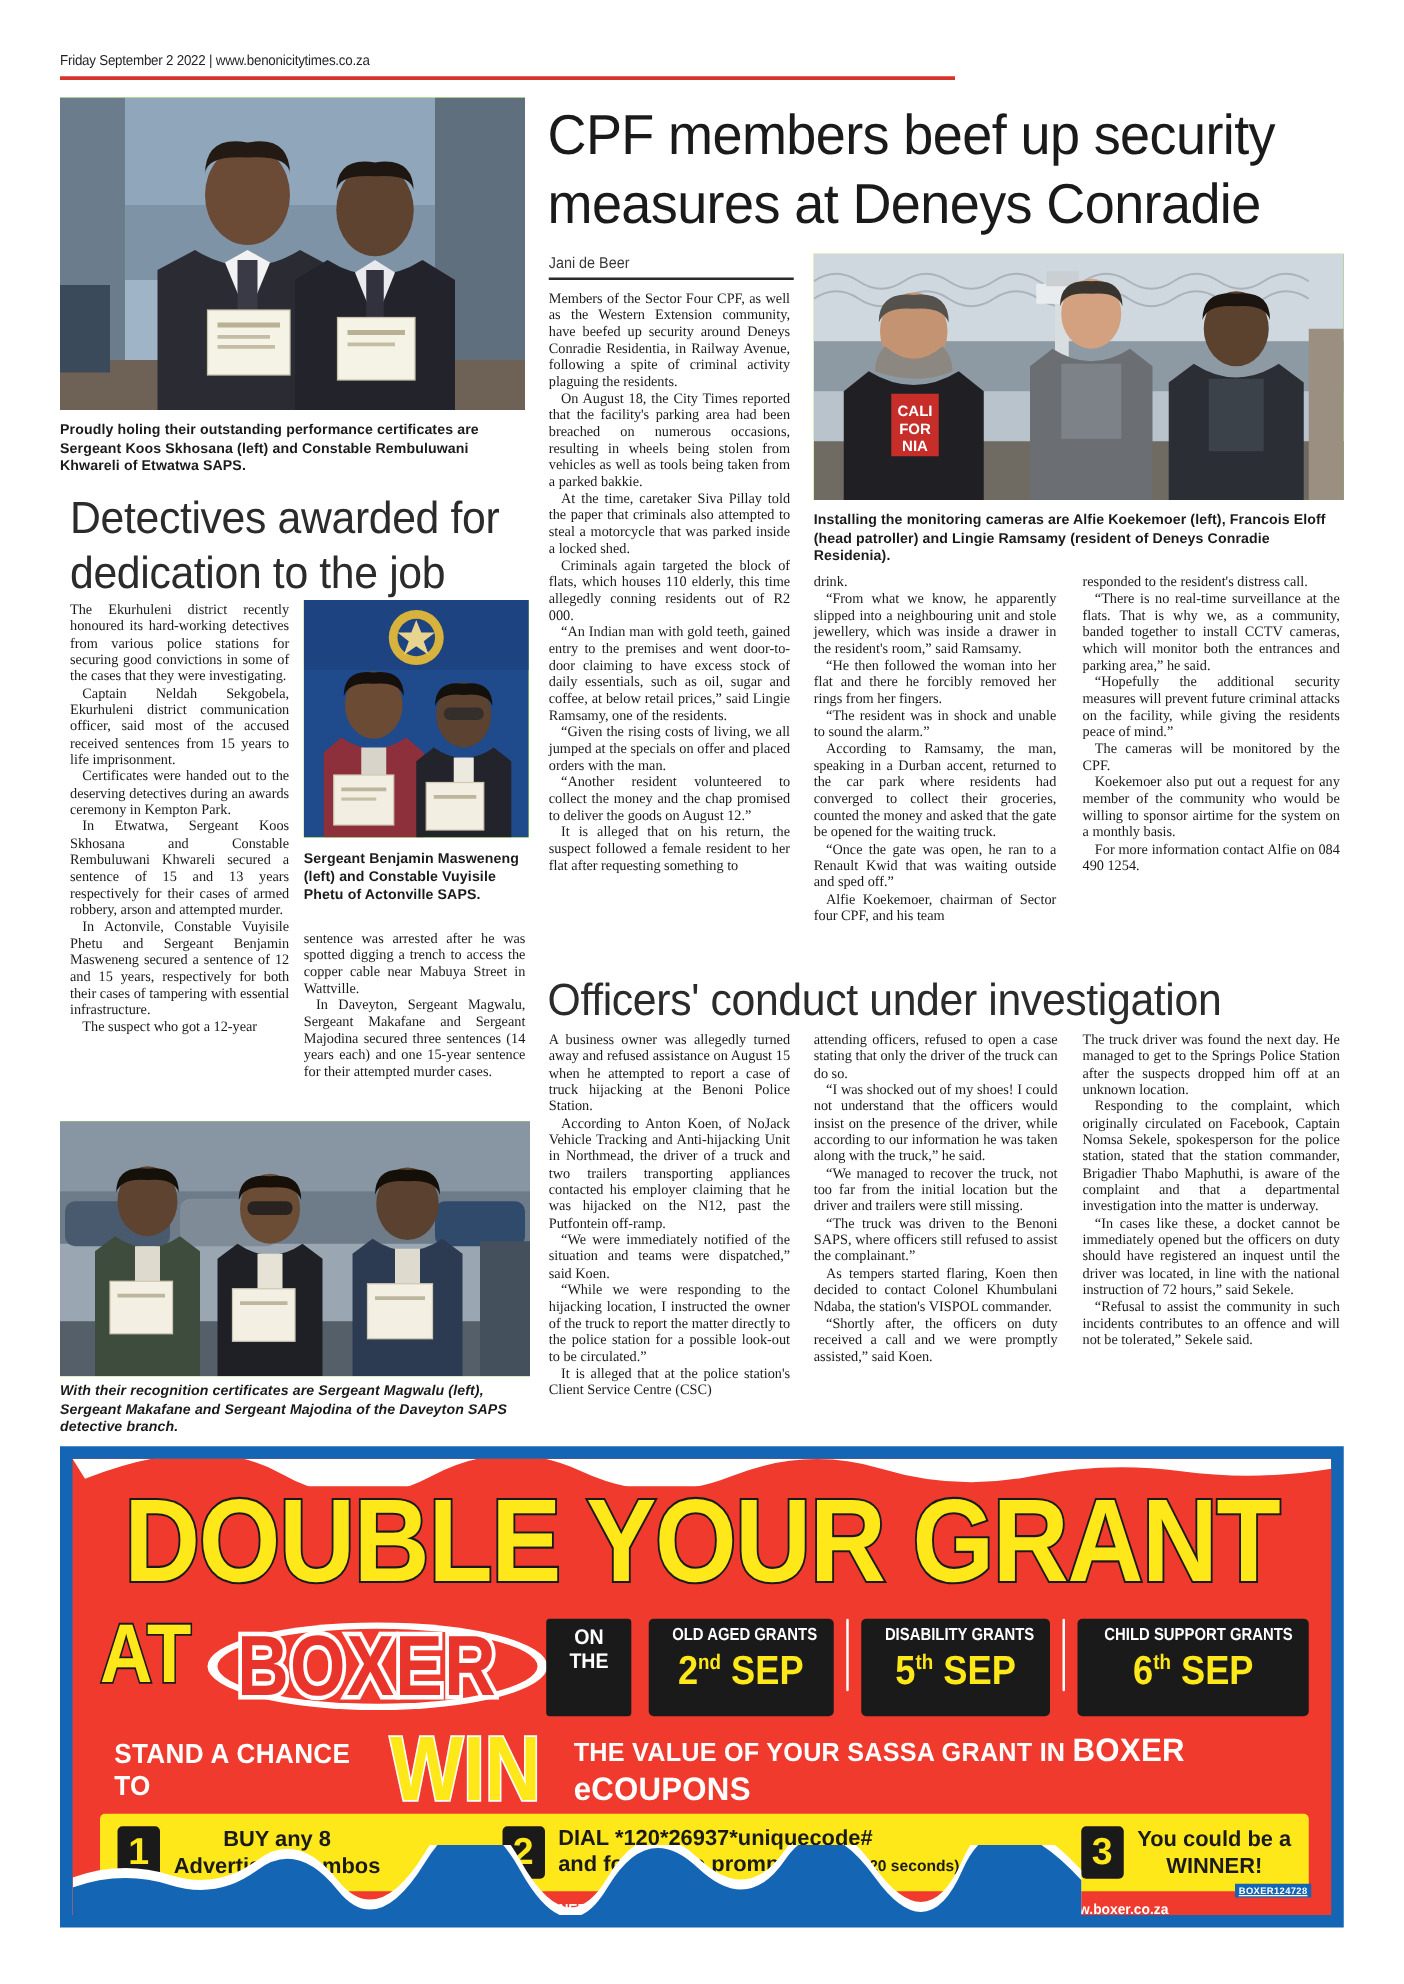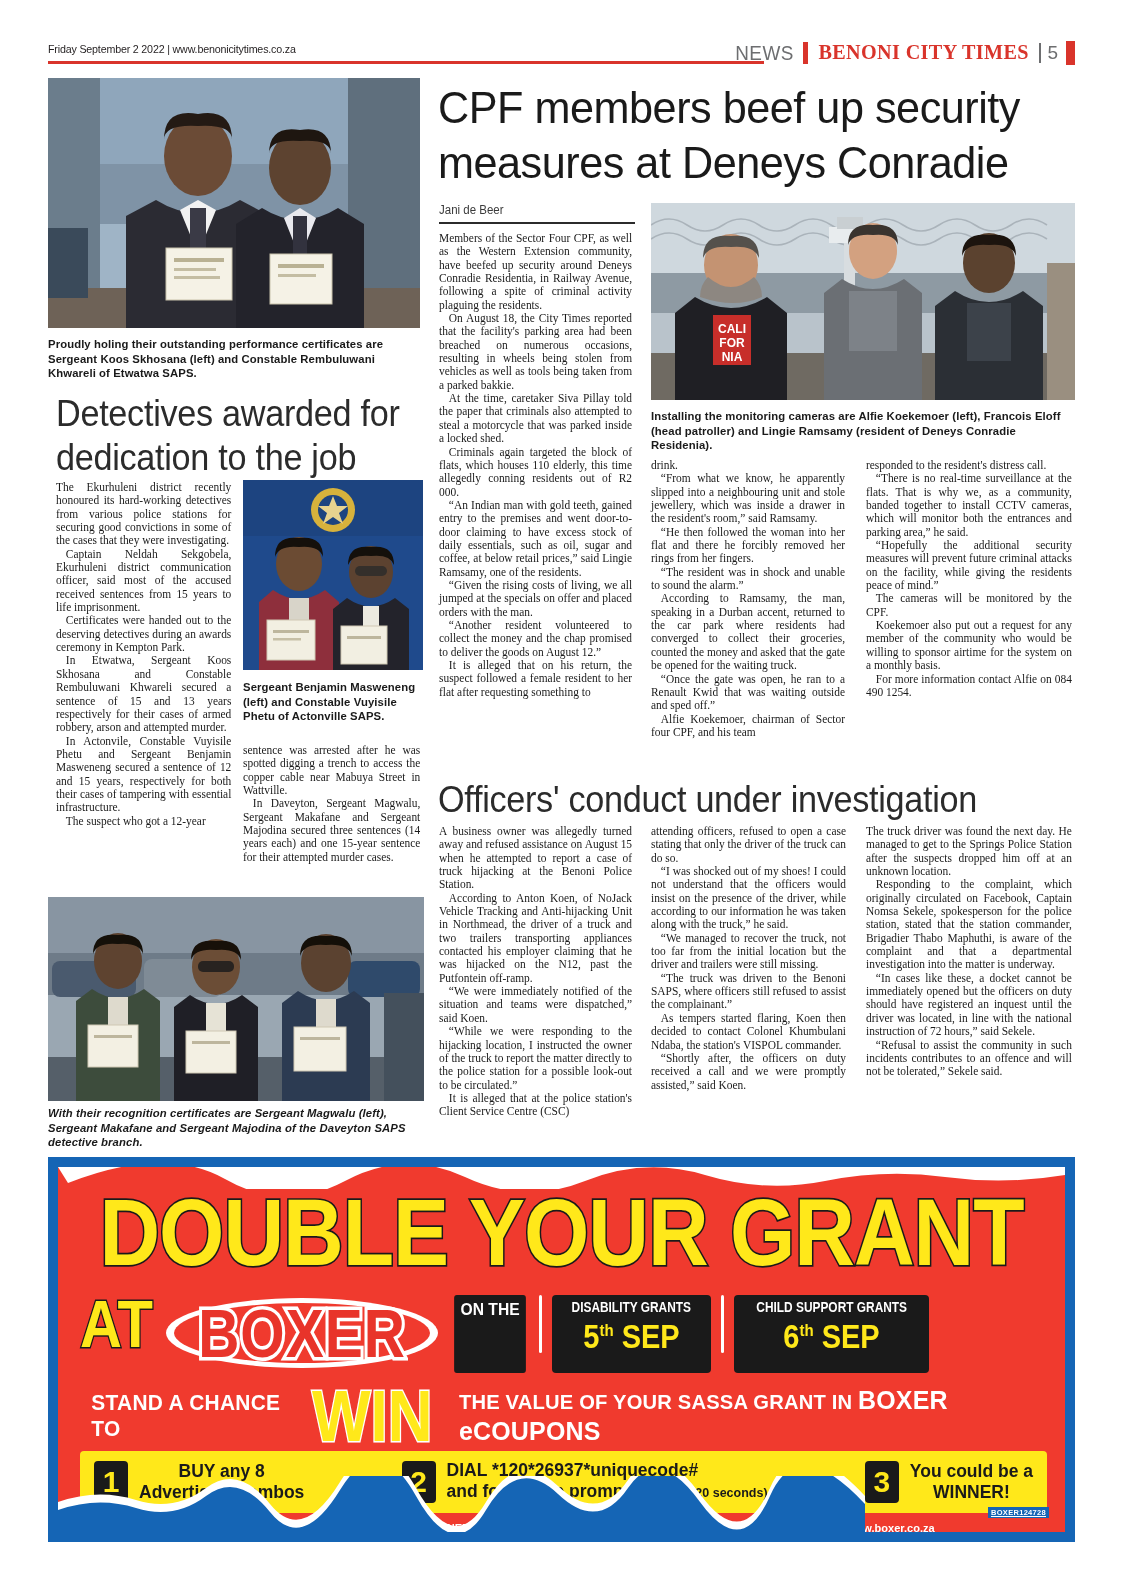--- a/index.html
+++ b/index.html
@@ -192,28 +192,20 @@
   }
 </style>
 </head>
 <body>
 
 <div class="page">
 
   <div class="masthead">
     <div class="mast-date">Friday September 2 2022 | www.benonicitytimes.co.za</div>
     <div class="mast-rule"></div>
-    <div class="mast-right">
-      <span class="mast-news">NEWS</span>
-      <span class="mast-bar"></span>
-      <span class="mast-title">BENONI CITY TIMES</span>
-      <span class="mast-pipe"></span>
-      <span class="mast-page">5</span>
-      <span class="mast-block"></span>
-    </div>
   </div>
 
   <div class="photo" style="left:48px; top:78px; width:372px; height:250px;">
     <svg width="372" height="250" viewBox="0 0 372 250" preserveAspectRatio="none">
       <rect width="372" height="250" fill="#9fb4c6"></rect>
       <rect x="0" y="0" width="372" height="86" fill="#8fa6bb"></rect>
       <rect x="0" y="86" width="372" height="60" fill="#7f93a6"></rect>
       <rect x="0" y="0" width="52" height="250" fill="#6b7d8c"></rect>
       <rect x="300" y="0" width="72" height="250" fill="#5f6f7d"></rect>
       <rect x="0" y="210" width="372" height="40" fill="#6e6257"></rect>
@@ -429,20 +421,24 @@
       <div class="ad-row2">
         <span class="ad-at">AT</span>
         <span class="boxer-logo">
           <svg width="278" height="76" viewBox="0 0 278 76" style="position:absolute;left:0;top:0;">
             <ellipse cx="139" cy="38" rx="136" ry="35" fill="#ffffff"></ellipse>
             <ellipse cx="139" cy="38" rx="128" ry="30" fill="#f03a2e"></ellipse>
           </svg>
           <span class="boxer-word">BOXER</span>
         </span>
         <span class="ad-onthe">ON THE</span>
+        <span class="grant-box">
+          <span class="lbl">OLD AGED GRANTS</span>
+          <span class="day"><span>2</span><sup>nd</sup> <span>SEP</span></span>
+        </span>
         <span class="grant-sep"></span>
         <span class="grant-box">
           <span class="lbl">DISABILITY GRANTS</span>
           <span class="day"><span>5</span><sup>th</sup> <span>SEP</span></span>
         </span>
         <span class="grant-sep"></span>
         <span class="grant-box">
           <span class="lbl">CHILD SUPPORT GRANTS</span>
           <span class="day"><span>6</span><sup>th</sup> <span>SEP</span></span>
         </span>

